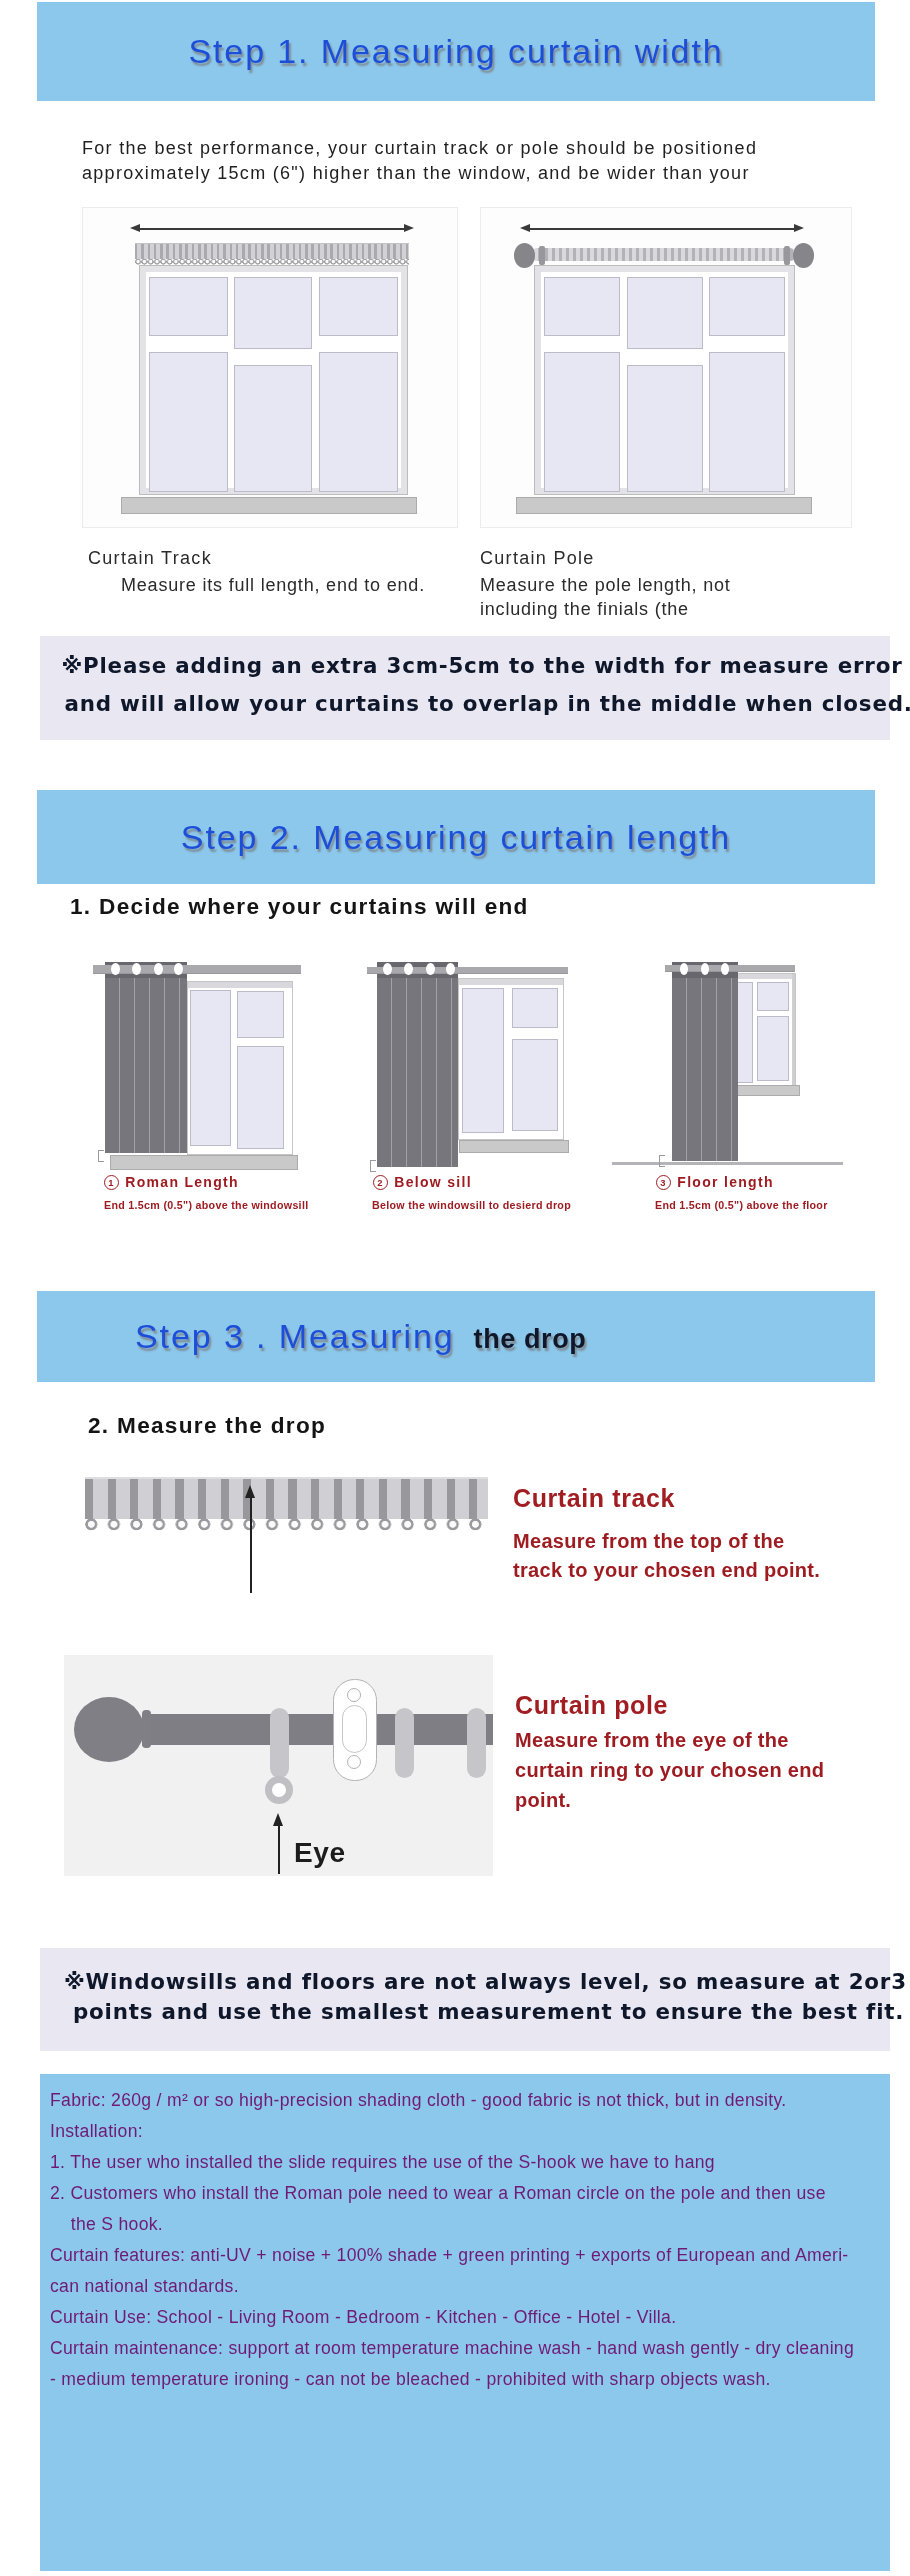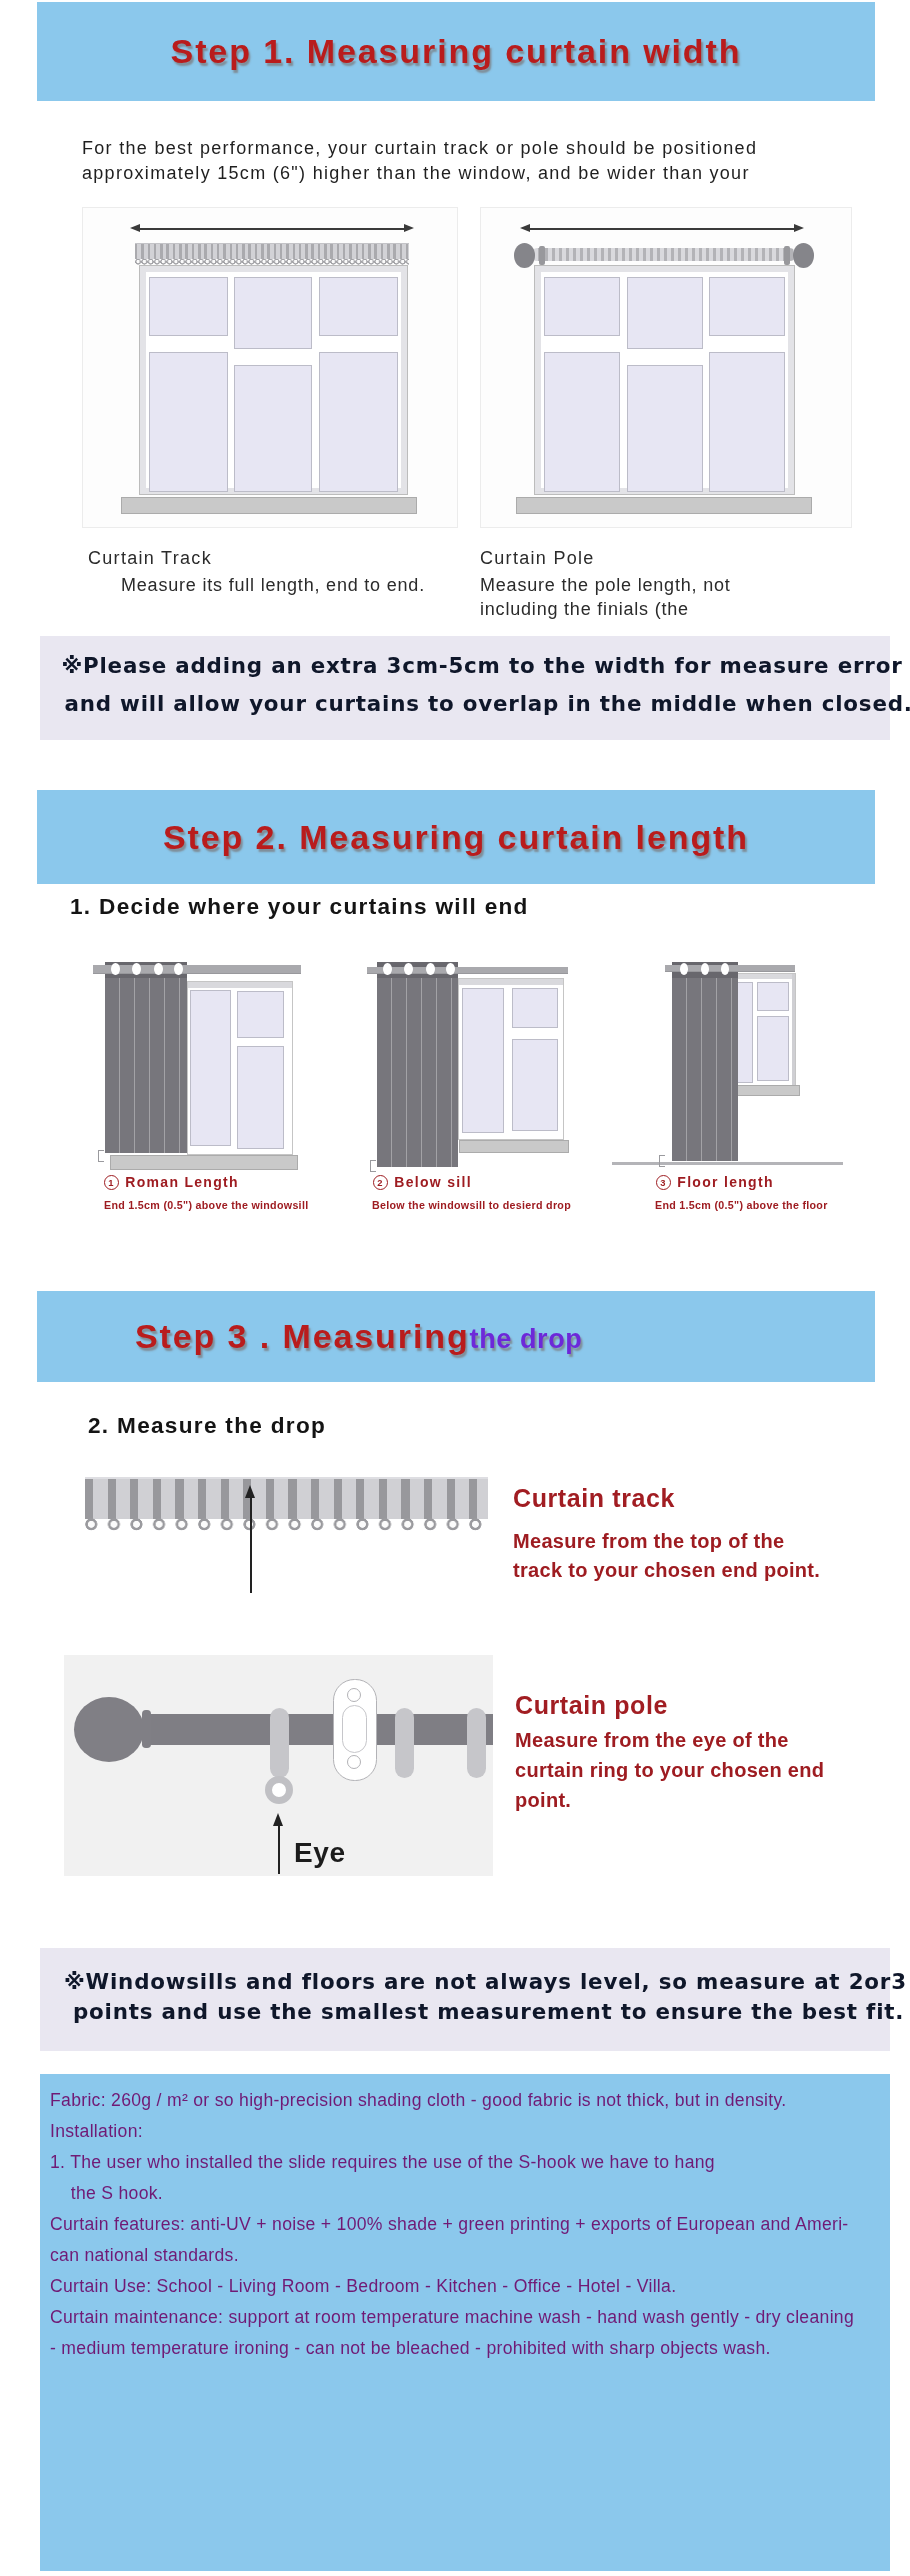--- a/index.html
+++ b/index.html
@@ -2,23 +2,23 @@
 <html style="font-size:10px"><head>
 <meta charset="utf-8">
 <style>
   html,body{margin:0;padding:0;background:#fff;}
   body{font-family:"Liberation Sans",sans-serif;}
   #page{position:relative;width:910px;height:2576px;background:#ffffff;overflow:hidden;margin:0 auto;}
   .abs{position:absolute;}
 
   
   .banner{background:#8bc8ec;display:flex;align-items:center;justify-content:center;}
-  .banner-title{color:#b91c1c;font-weight:bold;font-size:34px;letter-spacing:1.9px;
+  .banner-title{color:#1d4ed8;font-weight:normal;font-size:34px;letter-spacing:1.9px;
     text-shadow:1.9px 2.5px 1.9px rgba(125,130,136,.85);white-space:nowrap;}
-  .banner-sub{color:#6d28d9;font-weight:bold;font-size:27px;letter-spacing:0.6px;
+  .banner-sub{color:#0f172a;font-weight:bold;font-size:27px;letter-spacing:0.6px;margin-left:19px;
     text-shadow:1.9px 2.5px 1.9px rgba(125,130,136,.85);white-space:nowrap;text-align:right;}
 
   
   .body-text{color:#1f1f1f;font-size:18px;letter-spacing:1.3px;line-height:26.4px;white-space:nowrap;}
   .cap-title{color:#2b2b2b;font-size:18px;letter-spacing:1.3px;white-space:nowrap;}
   .cap-line{color:#2b2b2b;font-size:18px;letter-spacing:0.8px;line-height:24.5px;white-space:nowrap;}
   .h-black{color:#141414;font-weight:bold;font-size:22.6px;letter-spacing:1.3px;white-space:nowrap;}
   .note-box{background:#e9e7f1;}
   .note-line{font-family:"DejaVu Sans","Liberation Sans",sans-serif;color:#0f172a;font-weight:bold;
     font-size:21.4px;letter-spacing:0.8px;white-space:nowrap;}
@@ -253,20 +253,21 @@
   <div class="abs note-box" style="left:40px;top:1948px;width:850px;height:103px;">
     <div class="abs note-line" style="left:24px;top:21.4px;">※Windowsills and floors are not always level, so measure at 2or3</div>
     <div class="abs note-line" style="left:33px;top:51px;">points and use the smallest measurement to ensure the best fit.</div>
   </div>
 
   <div class="abs" style="left:40px;top:2074px;width:850px;height:497px;background:#8bc8ec;">
     <div class="abs" style="left:10px;top:11.3px;width:836px;">
       <div class="info-line">Fabric: 260g / m² or so high-precision shading cloth - good fabric is not thick, but in density.</div>
       <div class="info-line">Installation:</div>
       <div class="info-line">1. The user who installed the slide requires the use of the S-hook we have to hang</div>
+      <div class="info-line">2. Customers who install the Roman pole need to wear a Roman circle on the pole and then use</div>
       <div class="info-line">    the S hook.</div>
       <div class="info-line">Curtain features: anti-UV + noise + 100% shade + green printing + exports of European and Ameri-</div>
       <div class="info-line">can national standards.</div>
       <div class="info-line">Curtain Use: School - Living Room - Bedroom - Kitchen - Office - Hotel - Villa.</div>
       <div class="info-line">Curtain maintenance: support at room temperature machine wash - hand wash gently - dry cleaning</div>
       <div class="info-line">- medium temperature ironing - can not be bleached - prohibited with sharp objects wash.</div>
     </div>
   </div>
 
 </div>

